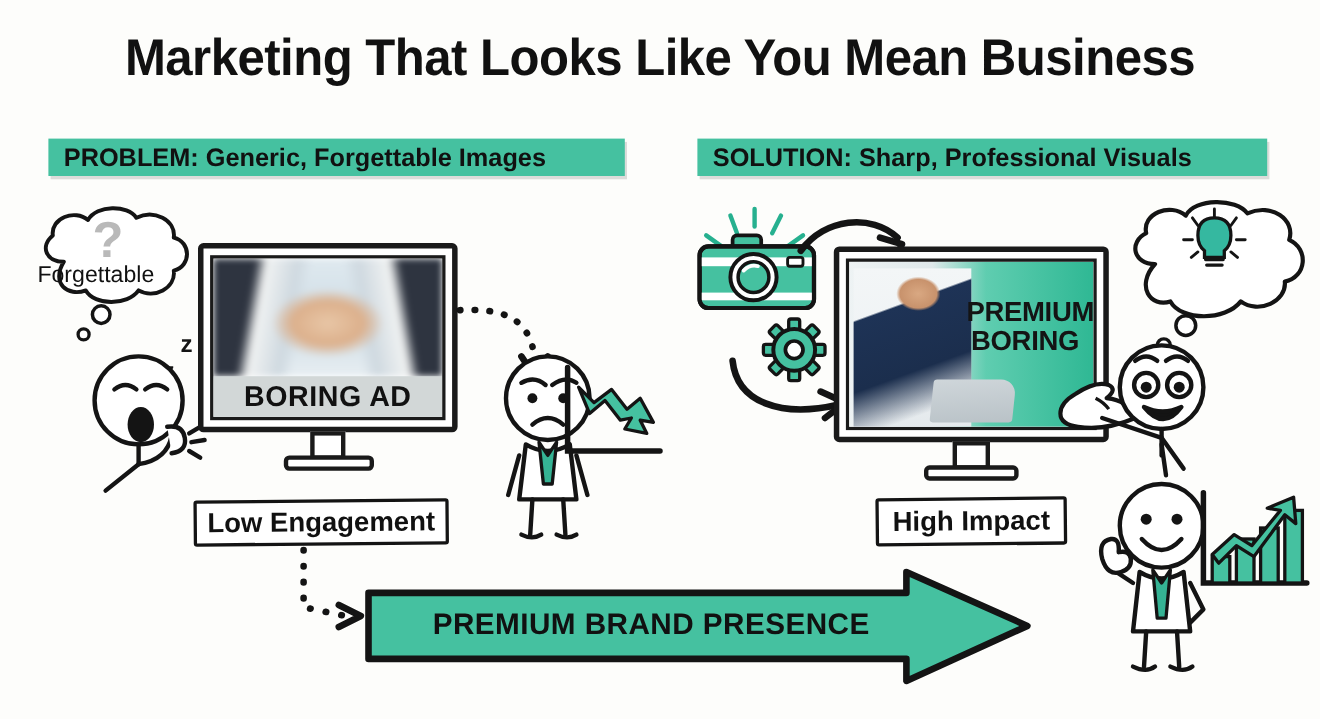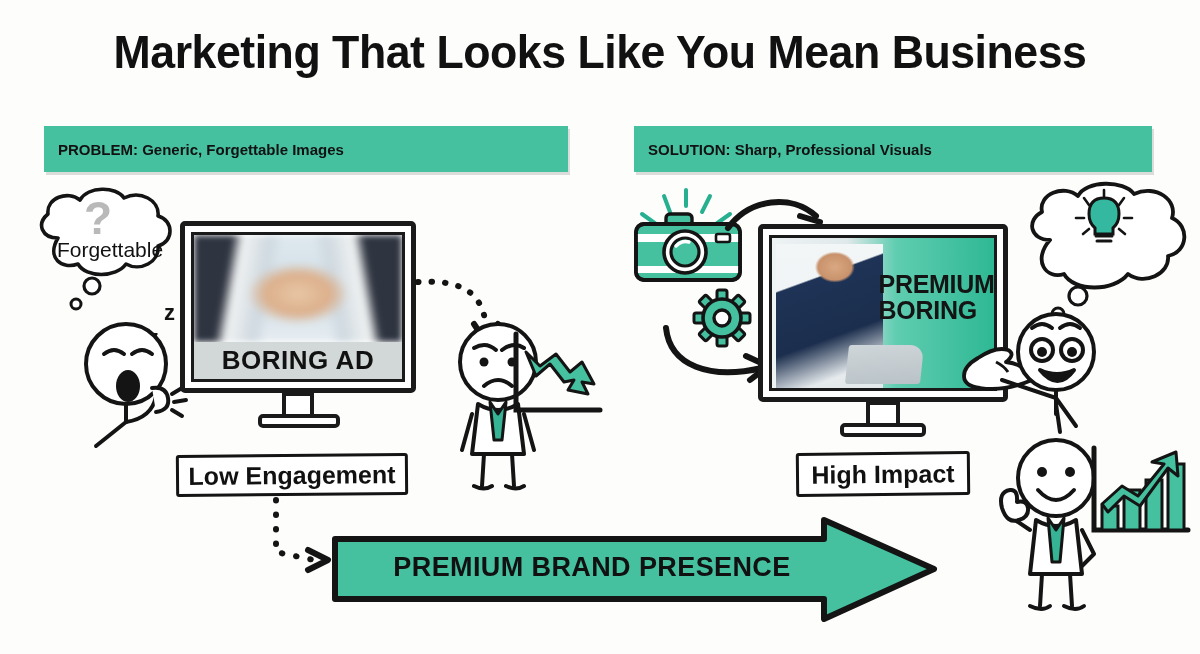--- a/index.html
+++ b/index.html
@@ -28,26 +28,26 @@
     color: #111111;
     letter-spacing: -0.5px;
     transform: scaleX(0.95);
   }
 
   
   .badge {
     position: absolute;
     background: #45c1a0;
     color: #111111;
-    font-size: 15px;
+    font-size: 23px;
     font-weight: bold;
     display: flex;
     align-items: center;
     padding: 0 14px;
-    height: 46px;
+    height: 34px;
     box-sizing: border-box;
     box-shadow: 2px 3px 0 rgba(0,0,0,0.13);
   }
   #badge-problem { left: 44px; top: 126px; width: 524px; }
   #badge-solution { left: 634px; top: 126px; width: 518px; align-items: center; }
 
   
   .layer { position: absolute; }
 
   
@@ -124,20 +124,21 @@
     left: 34%; bottom: 3%;
     width: 34%; height: 26%;
     background: linear-gradient(175deg, #cfd6da 0%, #b9c2c7 100%);
     border-radius: 3px 14px 3px 3px;
     transform: skewX(-6deg);
   }
   #right-screen-caption {
     position: absolute;
     right: 4%; top: 22%;
     width: 48%;
+    text-align: center;
     font-size: 25px;
     font-weight: bold;
     line-height: 1.05;
     color: #141414;
     letter-spacing: -0.3px;
   }
 
   
   .label-box {
     position: absolute;
@@ -171,21 +172,20 @@
     text-align: center;
     font-size: 27px;
     font-weight: bold;
     color: #111111;
     letter-spacing: 0.4px;
   }
 
   
   .bubble-text {
     position: absolute;
-    text-align: center;
     font-weight: bold;
     color: #111111;
   }
   #bubble-forgettable-text {
     left: 34px; top: 238px; width: 152px;
     font-size: 21px; font-weight: normal;
   }
   #bubble-attention-text {
     left: 1032px; top: 238px; width: 148px;
     font-size: 21px; line-height: 1.12;

